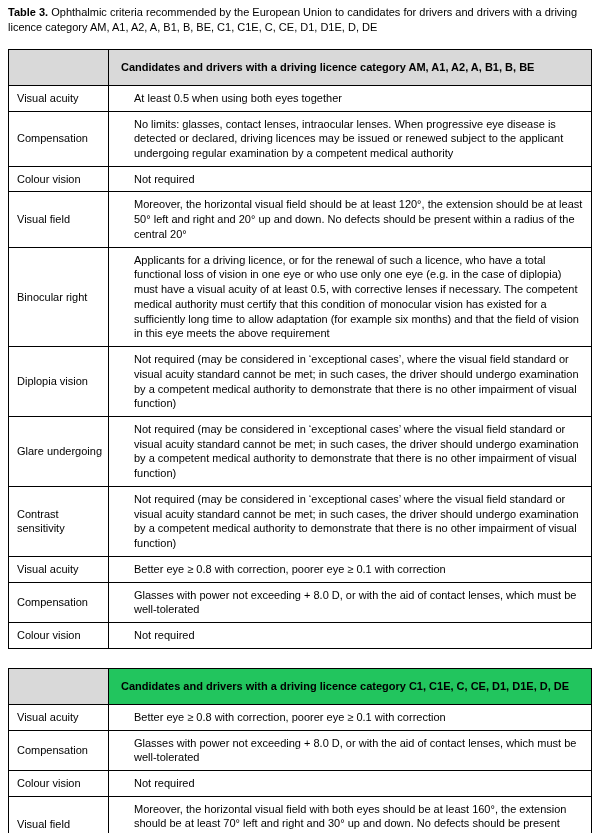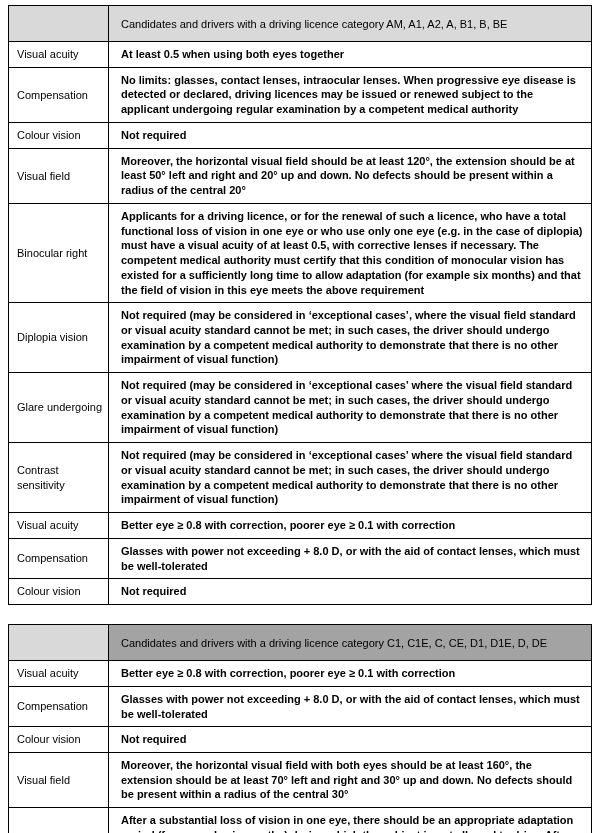--- a/index.html
+++ b/index.html
@@ -32,38 +32,39 @@
     text-align: left;
   }
   th.label-cell {
     width: 100px;
     font-weight: normal;
     padding: 5px 3px 5px 8px;
     white-space: pre;
     line-height: 1.32;
   }
   td.value-cell {
-    padding: 5px 8px 5px 12px;
+    padding: 5px 8px 5px 25px;
     line-height: 1.34;
     white-space: pre-line;
-    font-weight: bold;
+    font-weight: normal;
   }
   tr.head-row th {
     height: 36px;
     padding: 4px 8px 4px 12px;
-    font-weight: normal;
+    font-weight: bold;
   }
   tr.head-row th.corner-cell { width: 100px; padding: 4px 8px; }
   .table-gap { height: 19px; }
 </style>
 </head>
 <body>
 
 <div class="page">
 
+  <p class="caption"><strong>Table 3.</strong> <span>Ophthalmic criteria recommended by the European Union to candidates for drivers and drivers with a driving licence category AM, A1, A2, A, B1, B, BE, C1, C1E, C, CE, D1, D1E, D, DE</span></p>
 
   <table class="criteria">
     <thead>
       <tr class="head-row">
         <th class="corner-cell" style="background: rgb(217, 217, 217);"></th>
         <th class="header-cell" style="background: rgb(217, 217, 217);">Candidates and drivers with a driving licence category AM, A1, A2, A, B1, B, BE</th>
       </tr>
     </thead>
     <tbody>
   <tr>
@@ -123,21 +124,21 @@
   </tr>
 </tbody>
   </table>
 
   <div class="table-gap"></div>
 
   <table class="criteria">
     <thead>
       <tr class="head-row">
         <th class="corner-cell" style="background: rgb(217, 217, 217);"></th>
-        <th class="header-cell" style="background: #a3a3a3;">Candidates and drivers with a driving licence category C1, C1E, C, CE, D1, D1E, D, DE</th>
+        <th class="header-cell" style="background: #22c55e;">Candidates and drivers with a driving licence category C1, C1E, C, CE, D1, D1E, D, DE</th>
       </tr>
     </thead>
     <tbody>
   <tr>
     <th class="label-cell">Visual acuity</th>
     <td class="value-cell">Better eye ≥ 0.8 with correction, poorer eye ≥ 0.1 with correction</td>
   </tr>
 
   <tr>
     <th class="label-cell">Compensation</th>

